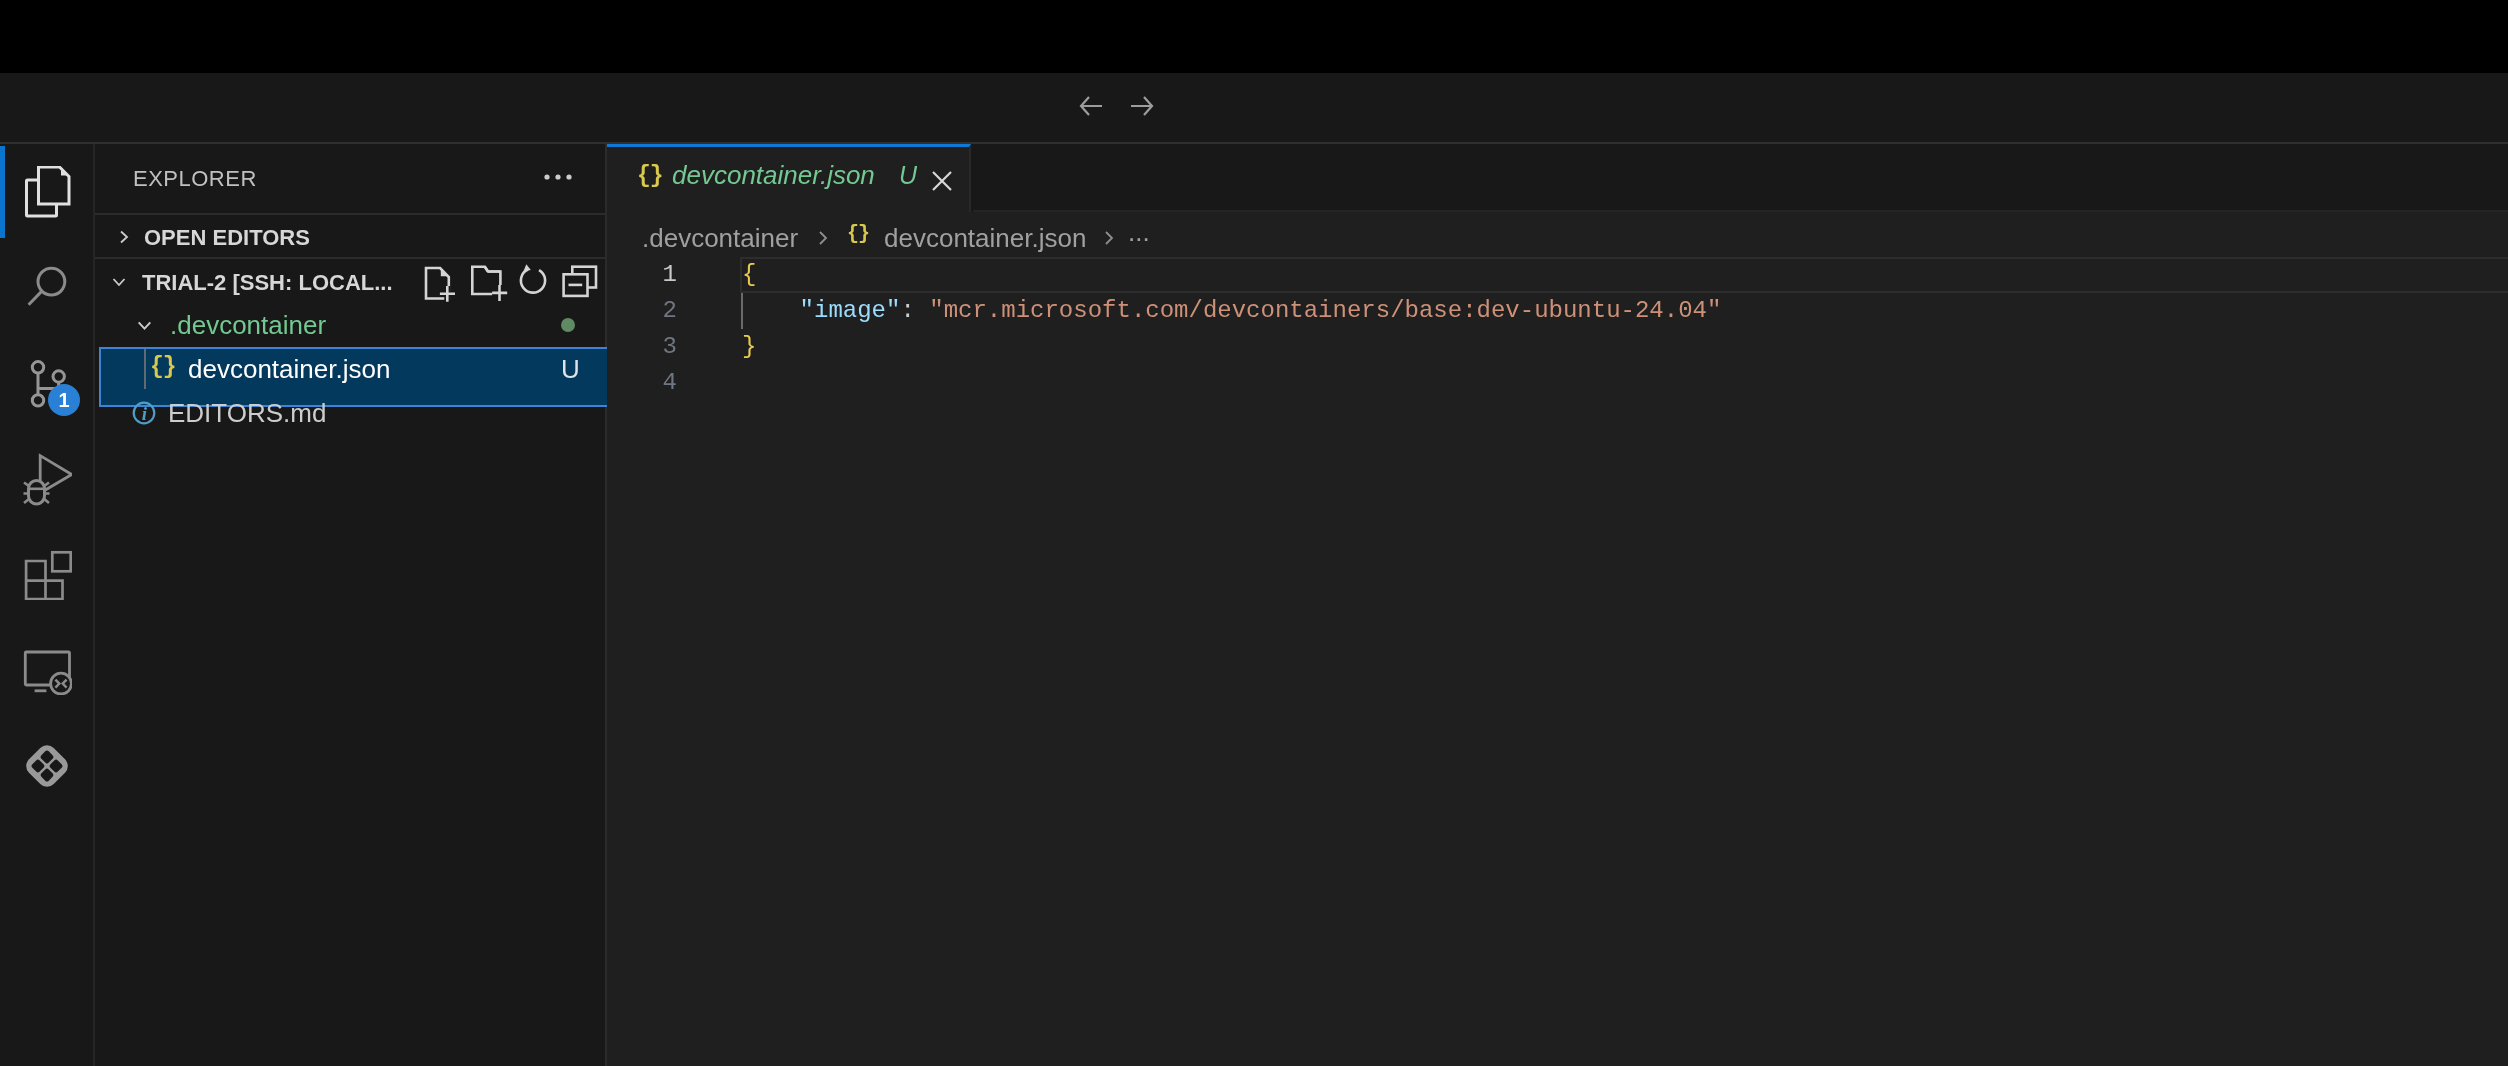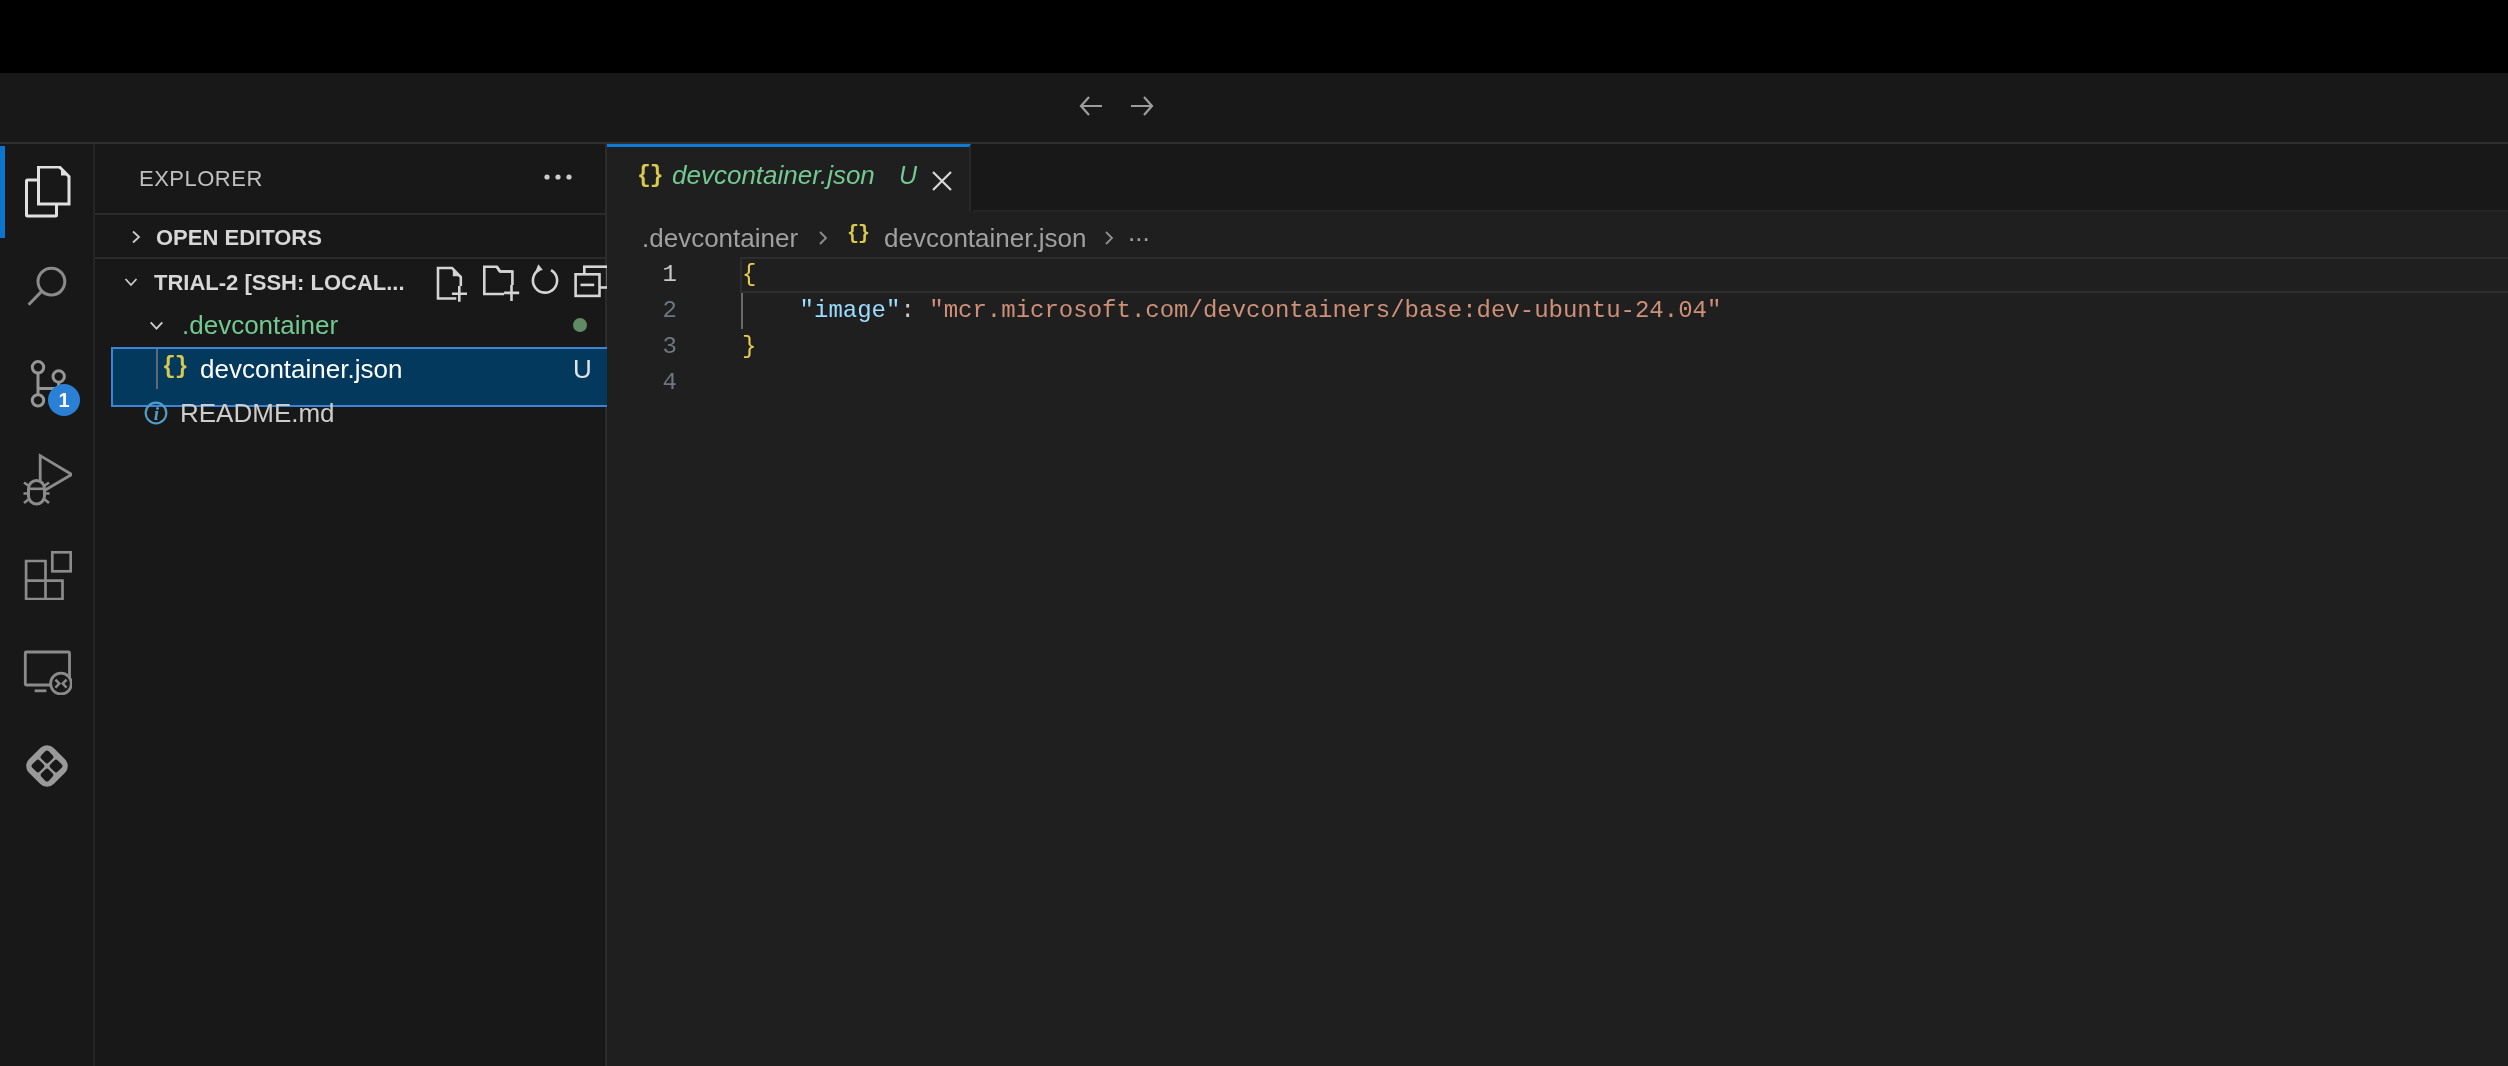--- a/index.html
+++ b/index.html
@@ -18,23 +18,23 @@
 #activitybar { position:absolute; left:0; top:144px; width:95px; height:922px;
   background:#181818; border-right:2px solid #252525; }
 .ab-item { position:absolute; left:0; width:93px; height:96px;
   display:flex; align-items:center; justify-content:center; }
 #ab-indicator { position:absolute; left:0; top:0px; width:5px; height:92px; background:#0a74cf; }
 
 
 #sidebar { position:absolute; left:95px; top:144px; width:512px; height:922px;
   background:#181818; border-right:2px solid #2b2b2b; color:#cccccc; }
 #sb-title { position:absolute; left:0; top:0; width:100%; height:70px; }
-#sb-title .label { position:absolute; left:44px; top:22px; font-size:22px; color:#c0c0c0; letter-spacing:0.5px; }
+#sb-title .label { position:absolute; left:38px; top:22px; font-size:22px; color:#c0c0c0; letter-spacing:0.5px; }
 .sb-sep { position:absolute; left:0; width:100%; height:2px; background:#2b2b2b; }
-.row { position:absolute; left:16px; width:510px; height:60px; }
+.row { position:absolute; left:4px; width:510px; height:60px; }
 .hdr-text { font-weight:bold; font-size:22px; color:#d7d7d7; }
 .file-text { font-size:26px; color:#cccccc; }
 .green { color:#73c991; }
 
 
 #editor { position:absolute; left:607px; top:144px; width:1901px; height:922px; background:#1f1f1f; }
 #tabstrip { position:absolute; left:0; top:0; width:1901px; height:68px; background:#181818; }
 #tab1 { position:absolute; left:0; top:0; width:364px; height:68px; background:#1f1f1f;
   border-top:3px solid #0e7ad6; border-right:2px solid #282828; }
 #tabrest { position:absolute; left:366px; top:0; right:0; height:68px; background:#181818; border-bottom:2px solid #242424; }
@@ -195,21 +195,21 @@
     <span class="abs" style="left:49px; top:5px; font-family:'Liberation Mono',monospace; font-weight:bold; font-size:23px; letter-spacing:-1px; color:#d9c84e;">{}</span>
     <span class="file-text abs" style="left:87px; top:5px; color:#ffffff;">devcontainer.json</span>
     <span class="abs" style="left:460px; top:5px; font-size:26px; color:#dde3e8;">U</span>
   </div>
 
   <div class="row" style="top:247px;">
     <svg class="abs" style="left:33px; top:10px;" width="24" height="24" viewBox="0 0 24 24" fill="none">
       <circle cx="12" cy="12" r="10.3" stroke="#4f9dc8" stroke-width="2.2"></circle>
       <text x="12.5" y="18.5" text-anchor="middle" font-family="Liberation Serif,serif" font-style="italic" font-weight="bold" font-size="19" fill="#4f9dc8">i</text>
     </svg>
-    <span class="file-text abs" style="left:69px; top:7px; color:#cdcdcd;">README.md</span>
+    <span class="file-text abs" style="left:69px; top:7px; color:#cdcdcd;">EDITORS.md</span>
   </div>
 </div>
 
 <div id="editor">
   <div id="tabstrip">
     <div id="tabrest"></div>
     <div id="tab1">
       <span class="abs" style="left:30px; top:16px; font-family:'Liberation Mono',monospace; font-weight:bold; font-size:23px; letter-spacing:-1px; color:#d9c84e;">{}</span>
       <span class="abs" style="left:65px; top:13px; font-size:26px; font-style:italic; color:#73c991;">devcontainer.json</span>
       <span class="abs" style="left:292px; top:14px; font-size:25px; font-style:italic; color:#73c991;">U</span>

